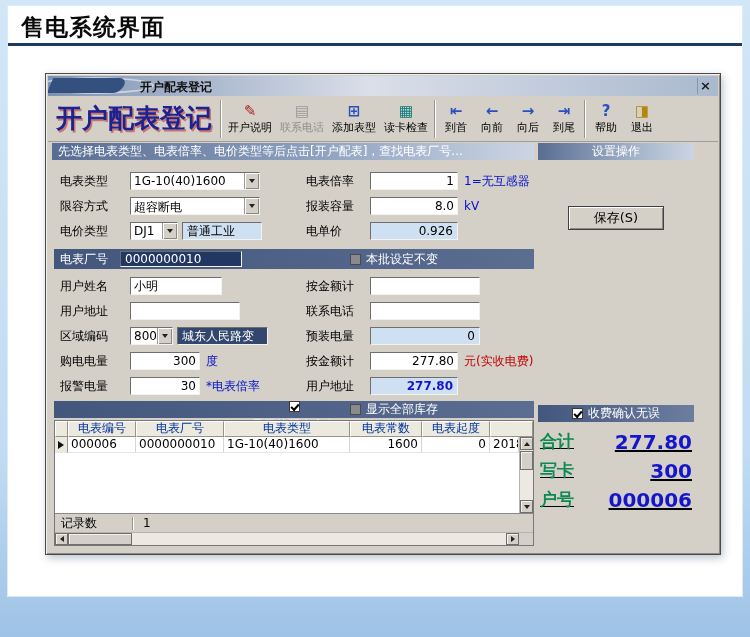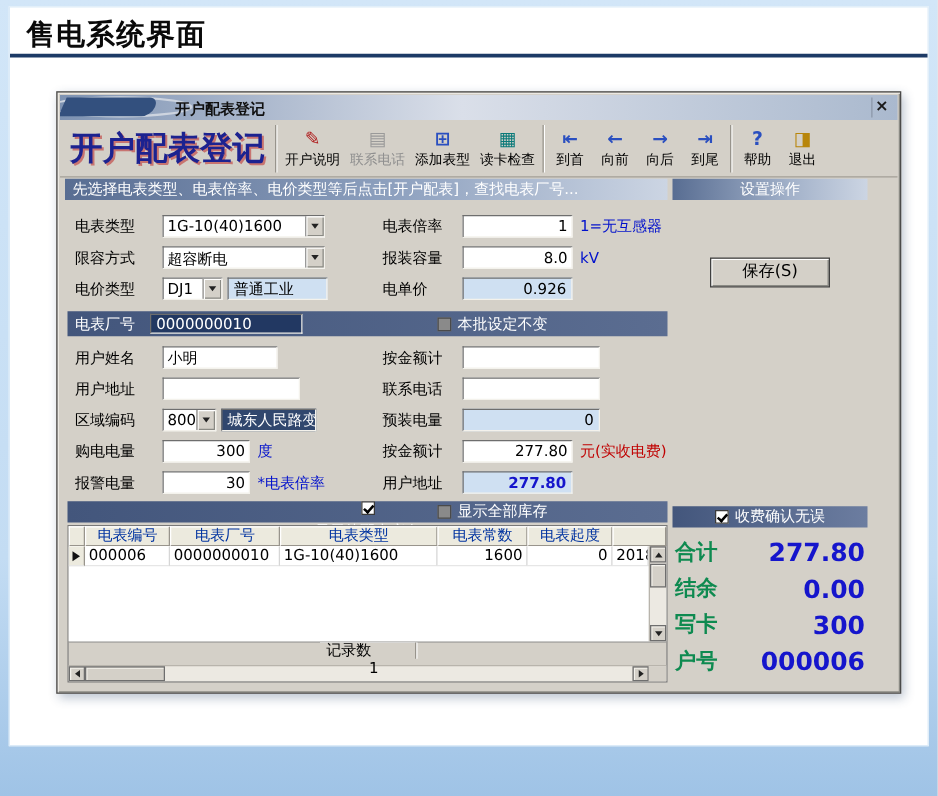--- a/index.html
+++ b/index.html
@@ -49,21 +49,21 @@
   .note-blue { color:#0010cc; } .note-red { color:#c00000; }
   .ml4 { margin-left:4px; } .ml6 { margin-left:6px; }
 
   .sunk { border:1px solid #6e6e6e; border-bottom-color:#f4f2ec; border-right-color:#f4f2ec; }
   .fld { height:18px; background:#fff; font-size:12px; font-family:inherit; padding:0 3px; outline:none; color:#000; }
   .num { text-align:right; }
   .ro { height:18px; line-height:16px; padding:0 4px; overflow:hidden; white-space:nowrap; }
   .ro-blue { background:#cfe0f2; color:#000; }
   .ro-navy { background:#31476e; color:#fff; }
   .val-blue { color:#1515cc; font-weight:bold; }
-  .w48{width:48px} .w56{width:43px} .w70{width:70px} .w80{width:80px} .w88{width:88px} .w90{width:76px} .w92{width:92px} .w110{width:110px} .w130{width:130px}
+  .w48{width:48px} .w56{width:43px} .w70{width:70px} .w80{width:80px} .w88{width:88px} .w90{width:91px} .w92{width:92px} .w110{width:110px} .w130{width:130px}
 
   .combo { display:flex; background:#fff; height:18px; }
   .cval { flex:1; padding:1px 3px; overflow:hidden; white-space:nowrap; }
   .cbtn { width:15px; background:#d4d0c8; border-left:1px solid #9a9a9a; box-shadow:inset 1px 1px 0 #fff, inset -1px -1px 0 #8a8a84; display:flex; align-items:center; justify-content:center; }
   .tri-down{width:0;height:0;border-left:3px solid transparent;border-right:3px solid transparent;border-top:4px solid #222;}
   .tri-up{width:0;height:0;border-left:3px solid transparent;border-right:3px solid transparent;border-bottom:4px solid #222;}
   .tri-left{width:0;height:0;border-top:3px solid transparent;border-bottom:3px solid transparent;border-right:4px solid #222;}
   .tri-right{width:0;height:0;border-top:3px solid transparent;border-bottom:3px solid transparent;border-left:4px solid #222;}
   .row-arrow{width:0;height:0;border-left:6px solid #111;border-top:4px solid transparent;border-bottom:4px solid transparent;}
 
@@ -91,34 +91,34 @@
   .cw-sel{width:13px;flex:none} .cw1{width:68px;flex:none} .cw2{width:88px;flex:none} .cw3{width:126px;flex:none} .cw4{width:72px;flex:none} .cw5{width:68px;flex:none} .cw6{flex:1}
   .g-bodywrap { position:relative; height:76px; background:#fff; }
   .g-rows { margin-right:14px; height:100%; overflow:hidden; background:#fff; }
   .g-row { display:flex; height:16px; background:#fff; }
   .dc { border-right:1px solid #d6d6d6; border-bottom:1px solid #e6e6e6; font-size:12px; line-height:15px; padding:0 3px; overflow:hidden; white-space:nowrap; }
   .dc.selc { background:#eceade; border-right:1px solid #98948c; display:flex; align-items:center; justify-content:center; padding:0; }
   .g-vscr { position:absolute; top:0; right:0; width:14px; height:100%; background:#ece9e2; border-left:1px solid #b8b4ac; }
   .scr-btn { position:absolute; left:0; width:13px; height:13px; background:#d4d0c8; border:1px solid #6e6e6e; box-shadow:inset 1px 1px 0 #f4f2ec; display:flex; align-items:center; justify-content:center; }
   .scr-up{top:0} .scr-dn{bottom:0}
   .v-thumb { position:absolute; left:0; top:14px; width:13px; height:19px; background:#d4d0c8; border:1px solid #6e6e6e; box-shadow:inset 1px 1px 0 #f4f2ec; }
-  .g-rec { height:19px; border-top:1px solid #8a8a8a; background:#d4d0c8; display:flex; align-items:center; font-size:12px;flex-direction:column; }
+  .g-rec { height:19px; border-top:1px solid #8a8a8a; background:#d4d0c8; display:flex; align-items:center; font-size:12px; }
   .rec-lab-cell { width:78px; padding-left:6px; border-right:1px solid #98948c; box-shadow:1px 0 0 #fff; line-height:13px; }
   .rec-val { padding-left:10px; }
   .g-hbar { height:13px; display:flex; background:#ece9e2; border-top:1px solid #b8b4ac; }
   .h-btn { width:13px; height:12px; background:#d4d0c8; border:1px solid #6e6e6e; box-shadow:inset 1px 1px 0 #f4f2ec; display:flex; align-items:center; justify-content:center; flex:none; }
   .h-thumb { width:64px; height:12px; background:#d4d0c8; border:1px solid #6e6e6e; box-shadow:inset 1px 1px 0 #f4f2ec; flex:none; }
   .h-fill { flex:1; }
   .g-corner { width:14px; height:12px; background:#d4d0c8; flex:none; }
 
   
   .sbtn { position:absolute; left:520px; width:96px; height:24px; background:#d4d0c8; border:1px solid #404040;
     box-shadow:inset 1px 1px 0 #ffffff, inset -1px -1px 0 #8a8a84; font-size:13px; text-align:center; line-height:22px; color:#000; }
   .sbtn.disabled { color:#9a9a9a; text-shadow:1px 1px 0 #fff; }
-  .summary { position:absolute; left:490px; top:285px; width:156px; }
+  .summary { position:absolute; left:490px; top:285px; width:156px;text-decoration:underline; }
   .srow { display:flex; align-items:center; justify-content:space-between; height:29px; padding:0 2px; }
   .slab { font-size:17px; font-weight:bold; color:#0e8a50; }
   .sval { font-size:20px; font-weight:bold; color:#1515cc; }
 </style>
 </head>
 <body>
 
 <div class="page">
   <div class="card">
     <div class="page-title">售电系统界面</div>
@@ -347,24 +347,20 @@
           <span class="cb checked"></span>
           <span>收费确认无误</span>
         </div>
 
         <div class="summary">
           <div class="srow">
             <span class="slab">合计</span>
             <span class="sval">277.80</span>
           </div>
           <div class="srow">
-            <span class="slab">结余</span>
-            <span class="sval">0.00</span>
-          </div>
-          <div class="srow">
             <span class="slab">写卡</span>
             <span class="sval">300</span>
           </div>
           <div class="srow">
             <span class="slab">户号</span>
             <span class="sval">000006</span>
           </div>
         </div>
 
       </div>

